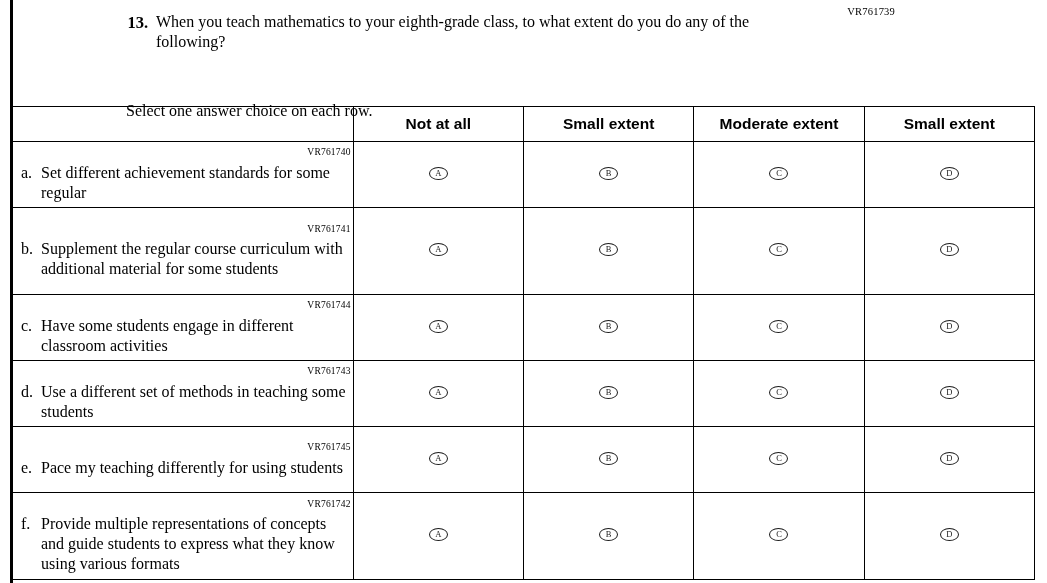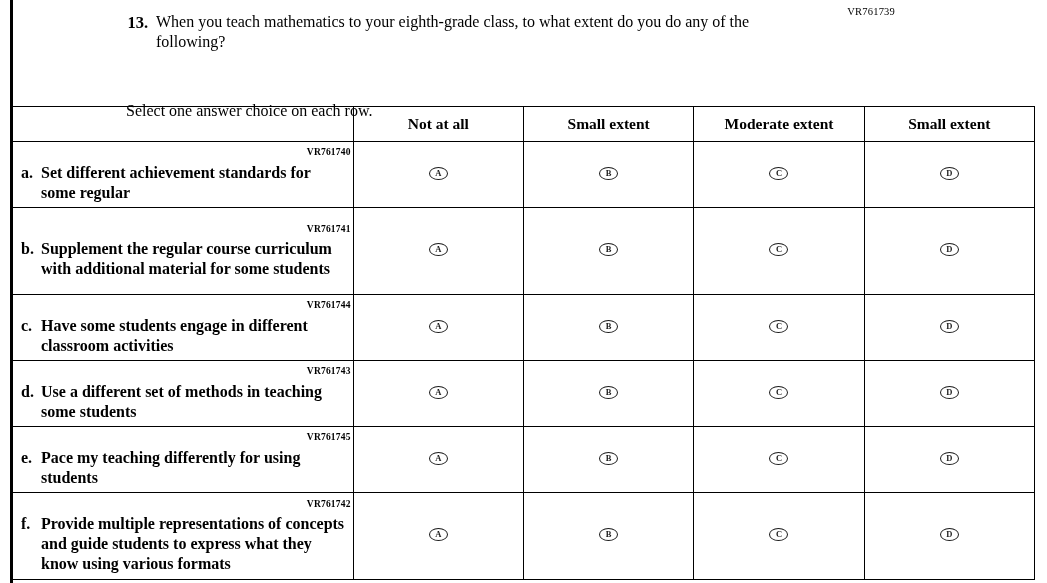--- a/index.html
+++ b/index.html
@@ -73,28 +73,27 @@
     left: 12px;
     top: 106px;
     border-collapse: collapse;
     width: 1023px;
     table-layout: fixed;
   }
   table.matrix td, table.matrix th {
     border: 1px solid #000000;
     padding: 0;
     vertical-align: middle;
-    font-weight: bold;
   }
   table.matrix thead th {
     height: 34px;
     font-size: 15.5px;
     font-weight: bold;
     text-align: center;
-    font-family: Liberation Serif, serif;
+    font-family: Liberation Sans, sans-serif;
   }
   .stem-cell {
     position: relative;
     padding: 0 6px 8px 6px;
     font-size: 16px;
     line-height: 1.25;
     text-align: left;
   }
   .stem-id {
     font-size: 9.5px;

